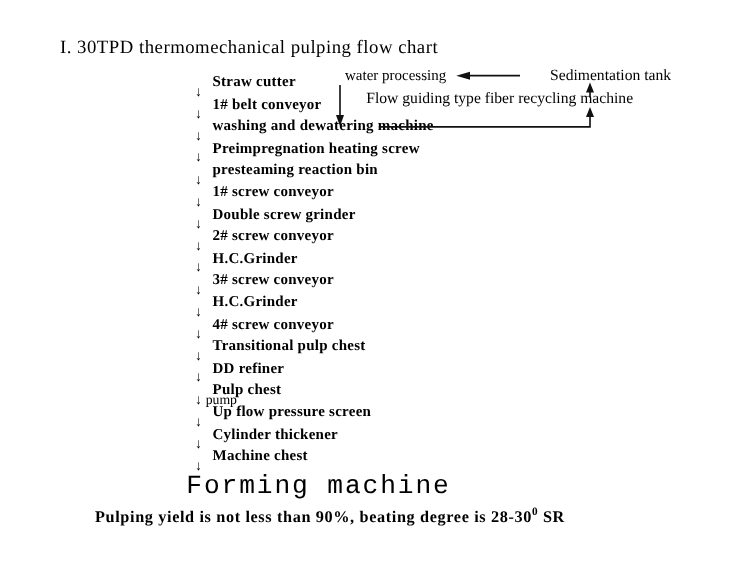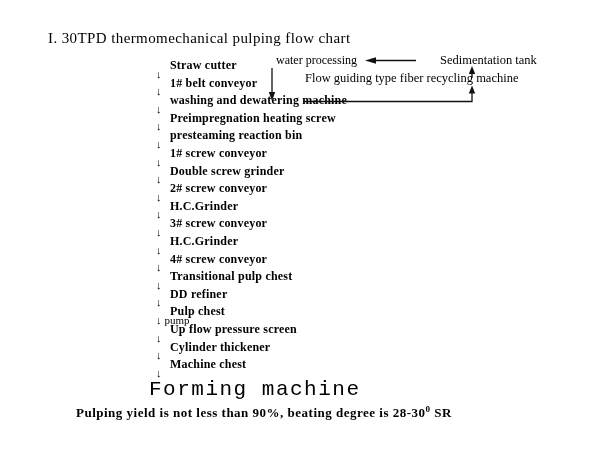--- a/index.html
+++ b/index.html
@@ -8,21 +8,21 @@
     background:#ffffff;color:#000000;
     font-family:"Liberation Serif","DejaVu Serif",serif;
   }
   .abs{position:absolute;white-space:nowrap;}
   #title{
     left:48px;top:30px;
     font-size:15px;font-weight:normal;letter-spacing:.4px;
   }
   #water-processing{left:276px;top:53px;font-size:12px;}
   #sedimentation-tank{left:440px;top:53px;font-size:12.5px;}
-  #fiber-recycler{left:305px;top:71px;font-size:12.5px;}
+  #fiber-recycler{left:293px;top:71px;font-size:12.5px;}
   #flow-column{left:143px;top:60px;}
   .step{height:17.6px;}
   .step-label{
     font-size:12px;font-weight:bold;line-height:10.6px;height:10.6px;
     letter-spacing:.2px;white-space:nowrap;margin-left:27px;
   }
   .step-arrow{
     font-size:11px;font-weight:bold;line-height:7px;height:7px;
     padding-left:13px;white-space:nowrap;
   }

